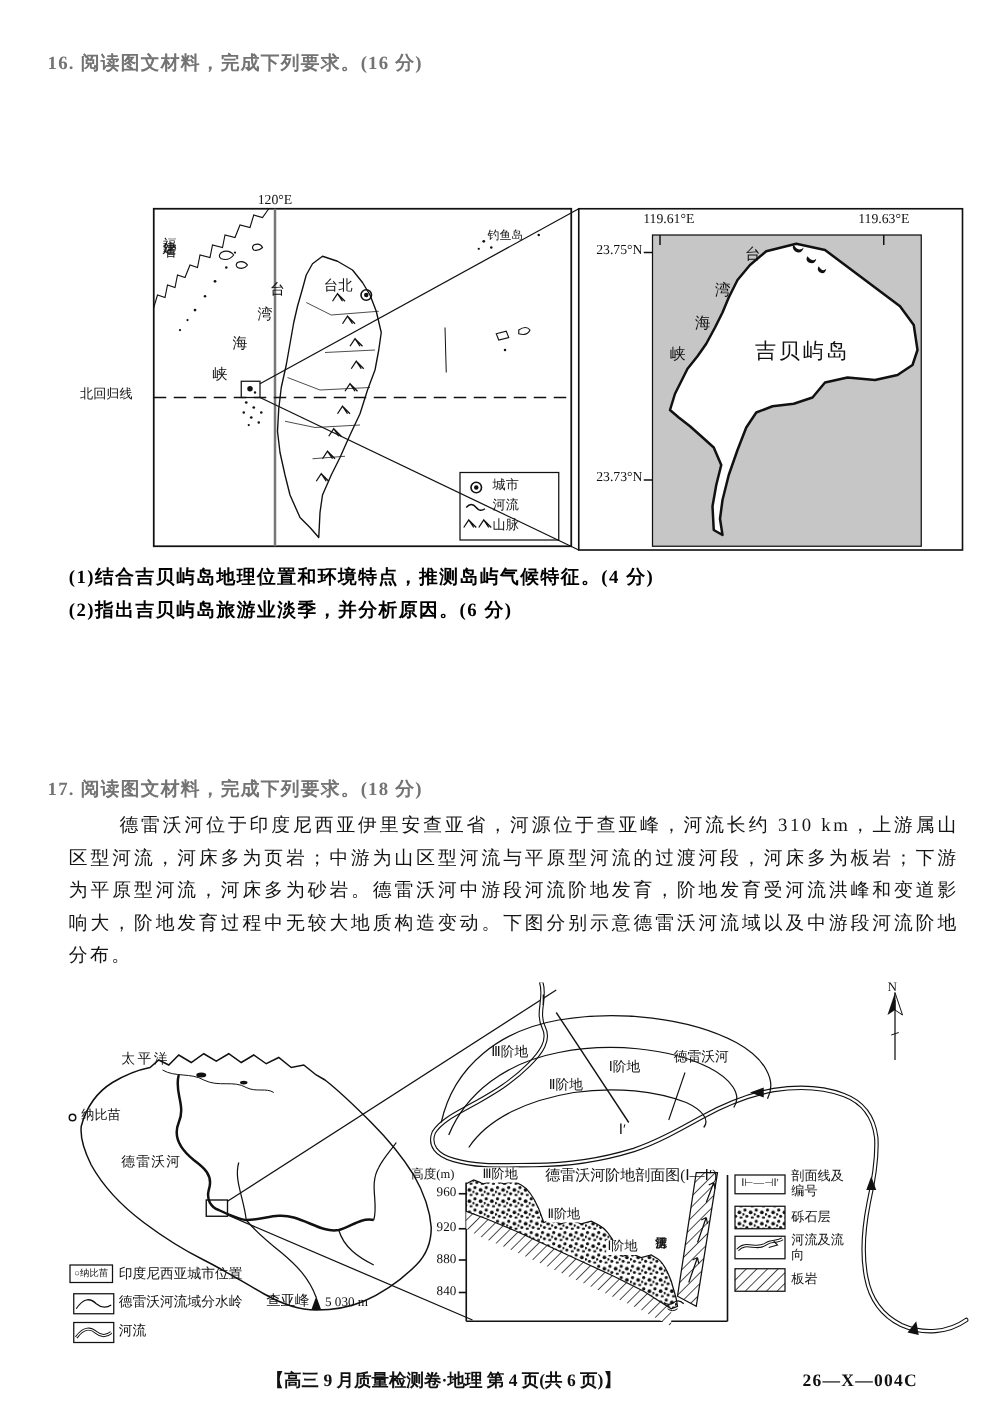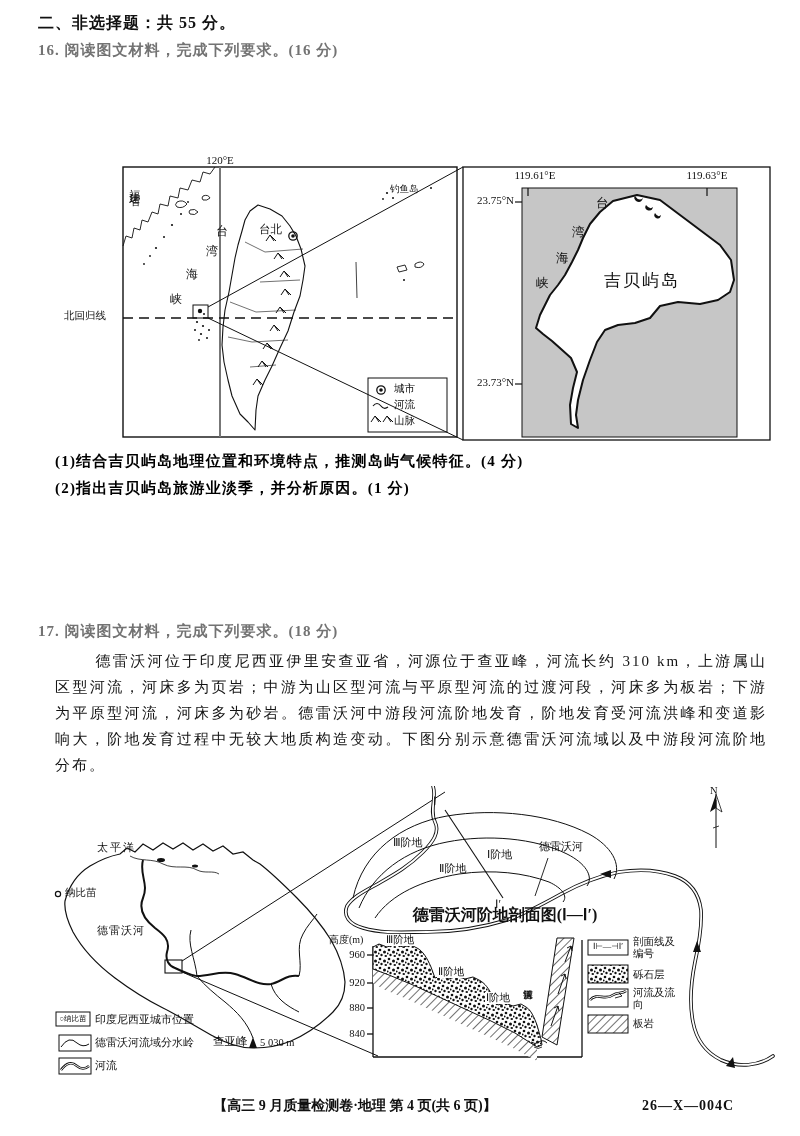--- a/index.html
+++ b/index.html
@@ -16,21 +16,20 @@
   .fig svg{position:absolute;left:0;top:0;}
   .wrap{white-space:normal;}
   .ctr{text-align:center;}
   .rt{text-align:right;}
 </style>
 </head>
 <body>
 
 <div id="page">
 
-  <div class="lbl bold" style="left:38px;top:14px;font-size:16px;letter-spacing:1px;">二、非选择题：共 55 分。</div>
 
   <div class="qline" style="left:38px;top:41px;">
     <span>16.</span>
     <span>阅读图文材料，完成下列要求。(16 分)</span>
   </div>
 
 
   <div class="fig" style="left:60px;top:152px;width:715px;height:296px;">
     <svg width="715" height="296" viewBox="0 0 715 296">
       <defs>
@@ -161,21 +160,21 @@
     <div class="lbl rt" style="left:400px;top:42px;width:54px;font-size:11px;">23.75°N</div>
     <div class="lbl rt" style="left:400px;top:224px;width:54px;font-size:11px;">23.73°N</div>
     <div class="lbl" style="left:536px;top:44px;font-size:12.5px;">台</div>
     <div class="lbl" style="left:512px;top:73px;font-size:12.5px;">湾</div>
     <div class="lbl" style="left:496px;top:99px;font-size:12.5px;">海</div>
     <div class="lbl" style="left:476px;top:124px;font-size:12.5px;">峡</div>
     <div class="lbl" style="left:544px;top:119px;font-size:17px;letter-spacing:2px;">吉贝屿岛</div>
   </div>
 
   <div class="subq" style="left:55px;top:452px;">(1)结合吉贝屿岛地理位置和环境特点，推测岛屿气候特征。(4 分)</div>
-  <div class="subq" style="left:55px;top:479px;">(2)指出吉贝屿岛旅游业淡季，并分析原因。(1 分)</div>
+  <div class="subq" style="left:55px;top:479px;">(2)指出吉贝屿岛旅游业淡季，并分析原因。(6 分)</div>
 
   <div class="qline" style="left:38px;top:622px;">
     <span>17.</span>
     <span>阅读图文材料，完成下列要求。(18 分)</span>
   </div>
 
   <div class="para" style="left:55px;top:648px;width:712px;">德雷沃河位于印度尼西亚伊里安查亚省，河源位于查亚峰，河流长约 310 km，上游属山区型河流，河床多为页岩；中游为山区型河流与平原型河流的过渡河段，河床多为板岩；下游为平原型河流，河床多为砂岩。德雷沃河中游段河流阶地发育，阶地发育受河流洪峰和变道影响大，阶地发育过程中无较大地质构造变动。下图分别示意德雷沃河流域以及中游段河流阶地分布。</div>
 
   <div class="fig" style="left:45px;top:786px;width:730px;height:306px;">
     <svg width="730" height="306" viewBox="0 0 730 306">
@@ -299,21 +298,21 @@
     <div class="lbl" style="left:215px;top:251px;font-size:10.5px;">5 030 m</div>
 
     <div class="lbl" style="left:348px;top:50px;font-size:11px;">Ⅲ阶地</div>
     <div class="lbl" style="left:394px;top:76px;font-size:11px;">Ⅱ阶地</div>
     <div class="lbl" style="left:442px;top:62px;font-size:11px;">Ⅰ阶地</div>
     <div class="lbl" style="left:494px;top:54px;font-size:11px;">德雷沃河</div>
     <div class="lbl" style="left:388px;top:9px;font-size:11.5px;">Ⅰ</div>
     <div class="lbl" style="left:450px;top:112px;font-size:11.5px;">Ⅰ′</div>
     <div class="lbl" style="left:665px;top:-1px;font-size:10.5px;">N</div>
 
-    <div class="lbl ctr" style="left:350px;top:120px;width:220px;font-size:16px;font-weight:700;">德雷沃河阶地剖面图(Ⅰ—Ⅰ′)</div>
+    <div class="lbl ctr" style="left:350px;top:148px;width:220px;font-size:12px;font-weight:400;">德雷沃河阶地剖面图(Ⅰ—Ⅰ′)</div>
     <div class="lbl" style="left:284px;top:148px;font-size:10px;">高度(m)</div>
     <div class="lbl rt" style="left:294px;top:163px;width:26px;font-size:10.5px;">960</div>
     <div class="lbl rt" style="left:294px;top:191px;width:26px;font-size:10.5px;">920</div>
     <div class="lbl rt" style="left:294px;top:216px;width:26px;font-size:10.5px;">880</div>
     <div class="lbl rt" style="left:294px;top:242px;width:26px;font-size:10.5px;">840</div>
     <div class="lbl" style="left:340px;top:148px;font-size:10.5px;background:#fff;padding:0 1px;">Ⅲ阶地</div>
     <div class="lbl" style="left:392px;top:180px;font-size:10.5px;background:#fff;padding:0 1px;">Ⅱ阶地</div>
     <div class="lbl" style="left:440px;top:206px;font-size:10.5px;background:#fff;padding:0 1px;">Ⅰ阶地</div>
     <div class="lbl v" style="left:477px;top:196px;font-size:9.5px;height:56px;">德雷沃河</div>
 

